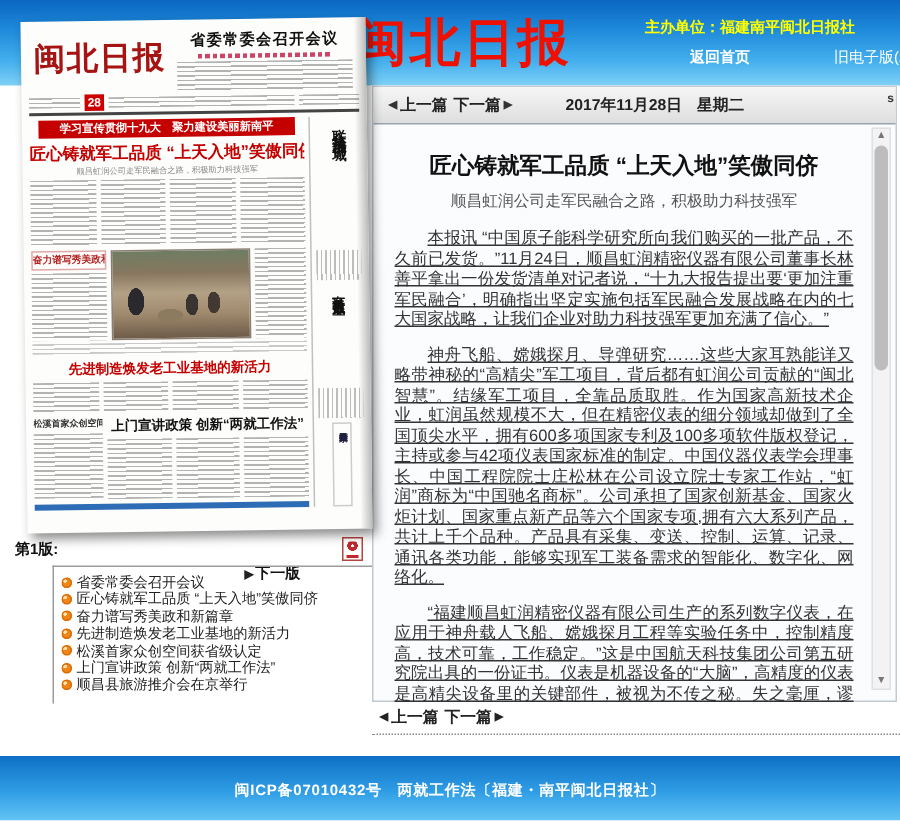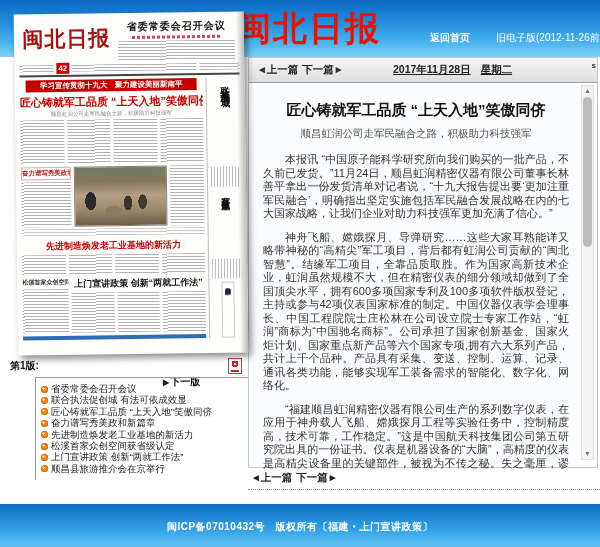--- a/index.html
+++ b/index.html
@@ -6,21 +6,21 @@
   body{width:600px;height:547px;position:relative;overflow:hidden;background:#fff;
        font-family:"Liberation Sans",sans-serif;}
 
   
   .header{position:absolute;left:0;top:0;width:600px;height:57px;
     background:linear-gradient(180deg,#0b67c2 0%,#1e8ada 35%,#45b0ee 72%,#7fd0f6 100%);}
   .site-title{position:absolute;left:237px;top:6px;width:170px;font-size:34px;font-weight:bold;
     color:#ee1100;letter-spacing:2px;white-space:nowrap;}
   .sponsor{position:absolute;left:430px;top:11px;font-size:10px;font-weight:bold;color:#ffff00;white-space:nowrap;}
   .hlinks{position:absolute;left:430px;top:31px;font-size:10px;color:#fff;white-space:nowrap;}
-  .hlinks a{color:#fff;text-decoration:none;cursor:pointer;}
+  .hlinks a{color:#fff;text-decoration:none;cursor:pointer;margin-left:30px;}
   .hlinks .home{color:#ffffff;font-weight:bold;margin-right:26px;}
 
   
   .thumb{position:absolute;left:16px;top:13px;width:230px;height:341px;background:#fdfdfb;
     transform:rotate(-0.8deg);box-shadow:3px 4px 7px rgba(0,0,0,.45);
     padding:5px;box-sizing:border-box;overflow:hidden;z-index:2;cursor:pointer;}
   .thumb::after{content:"";position:absolute;top:0;right:0;bottom:0;width:8px;
     background:linear-gradient(90deg,rgba(0,0,0,0) 0%,rgba(0,0,0,.18) 70%,rgba(120,120,120,.5) 100%);}
   .tl{background:repeating-linear-gradient(180deg,#b3b3b3 0 1px,transparent 1px 3px);}
   .tl-light{background:repeating-linear-gradient(180deg,#c9c9c9 0 1px,transparent 1px 3px);}
@@ -87,31 +87,31 @@
     box-shadow:inset 0 0 0 1px #d96d08;}
 
   
   .panel{position:absolute;left:248px;top:57px;width:350px;height:411px;box-sizing:border-box;
     border:1px solid #c0cad2;background:#fbfcfe;}
   .toolbar{height:24px;background:linear-gradient(180deg,#f6f6f6,#dedede);border-bottom:1px solid #9aa4ae;
     position:relative;font-size:10.5px;font-weight:bold;color:#222;}
   .tb-nav{position:absolute;left:10px;top:5px;white-space:nowrap;}
   .tb-nav .tri{font-size:7.5px;vertical-align:1px;color:#333;}
   .tb-nav a{color:#222;text-decoration:none;cursor:pointer;margin:0 2px;}
-  .tb-date{position:absolute;left:144px;top:5px;white-space:nowrap;text-decoration:underline;}
+  .tb-date{position:absolute;left:128px;top:5px;white-space:nowrap;}
   .tb-date span{margin-right:10px;}
   .tb-zoom{position:absolute;right:14px;top:5px;white-space:nowrap;}
   .tb-zoom a{color:#222;text-decoration:none;cursor:pointer;}
   .tb-zoom .zic{font-size:11px;font-weight:normal;color:#444;margin:0 6px 0 1px;}
   .tb-corner{position:absolute;right:1px;top:3px;font-size:8px;font-weight:bold;color:#333;}
   .content{position:relative;height:386px;overflow:hidden;padding:10px 28px 0 14px;box-sizing:border-box;}
   .a-title{font-size:15px;font-weight:bold;color:#111;text-align:center;margin:8px 0 0;white-space:nowrap;}
   .a-sub{font-size:10.5px;color:#555;text-align:center;margin:7px 0 12px;}
   .paras{font-size:11px;line-height:13.5px;color:#333;text-align:justify;}
-  .paras p{margin:0 0 10px;text-indent:2em;}
+  .paras p{margin:0 0 10px;text-indent:2em;text-decoration:underline;}
 
   
   .sbar{position:absolute;right:3px;top:27px;width:13px;height:375px;background:#f3f3f3;border:1px solid #e0e0e0;box-sizing:border-box;}
   .sarrow{position:absolute;left:0;right:0;text-align:center;font-size:7px;color:#777;cursor:pointer;line-height:10px;}
   .sarrow.up{top:0;}
   .sarrow.down{bottom:0;}
   .sthumb{position:absolute;left:1px;right:1px;top:11px;height:150px;background:#bdbdbd;border-radius:5px;cursor:grab;}
 
   .pager{position:absolute;left:253px;top:471px;font-size:10.5px;font-weight:bold;color:#222;white-space:nowrap;}
   .pager .tri{font-size:7.5px;vertical-align:1px;}
@@ -122,37 +122,38 @@
   .footer{position:absolute;left:0;top:504px;width:600px;height:43px;
     background:linear-gradient(180deg,#0e6fc4 0%,#2f9de5 55%,#63c4f5 100%);}
   .footer-text{position:absolute;left:0;width:600px;top:16px;text-align:center;
     color:#fff;font-size:10px;font-weight:bold;letter-spacing:0.5px;}
 </style>
 </head>
 <body>
 
 <div class="header">
   <div class="site-title">闽北日报</div>
+  <div class="sponsor">主办单位：福建南平闽北日报社</div>
   <div class="hlinks">
     <a class="home">返回首页</a><a class="old">旧电子版(2012-11-26前)</a>
   </div>
 </div>
 
 <div class="thumb">
   <div class="mast-row">
     <div class="mast-left">闽北日报</div>
     <div class="mast-right">
       <div class="mr-title">省委常委会召开会议</div>
       <div class="mr-red"></div>
       <div class="mr-lines tl"></div>
     </div>
   </div>
   <div class="date-row">
     <div class="d-seg tl" style="width:34px;"></div>
-    <div class="d-box">42</div>
+    <div class="d-box">28</div>
     <div class="d-seg tl" style="flex:1;"></div>
     <div class="d-seg tl" style="width:40px;"></div>
   </div>
   <div class="main-area">
     <div class="m-left">
       <div class="banner">学习宣传贯彻十九大　聚力建设美丽新南平</div>
       <div class="h1r">匠心铸就军工品质 “上天入地”笑傲同侪</div>
       <div class="h1sub">顺昌虹润公司走军民融合之路，积极助力科技强军</div>
       <div class="cols" style="height:44px;">
         <div class="col tl"></div>
@@ -203,21 +204,20 @@
 </div>
 
 <div class="page-row">
   <span>第1版:</span>
   <span class="next-page"><span class="tri">▶</span><span>下一版</span></span>
   <span class="pdf"></span>
 </div>
 
 <ul class="article-list">
   <li><span class="bullet"></span><a>省委常委会召开会议</a></li>
-  <li><span class="bullet"></span><a>联合执法促创城 有法可依成效显</a></li>
   <li><span class="bullet"></span><a>匠心铸就军工品质 “上天入地”笑傲同侪</a></li>
   <li><span class="bullet"></span><a>奋力谱写秀美政和新篇章</a></li>
   <li><span class="bullet"></span><a>先进制造焕发老工业基地的新活力</a></li>
   <li><span class="bullet"></span><a>松溪首家众创空间获省级认定</a></li>
   <li><span class="bullet"></span><a>上门宣讲政策 创新“两就工作法”</a></li>
   <li><span class="bullet"></span><a>顺昌县旅游推介会在京举行</a></li>
 </ul>
 
 <div class="panel">
   <div class="toolbar">
@@ -239,14 +239,14 @@
     <span class="sarrow up">▲</span>
     <span class="sthumb"></span>
     <span class="sarrow down">▼</span>
   </div>
 </div>
 
 <div class="pager"><span class="tri">◀</span><a>上一篇</a><a>下一篇</a><span class="tri">▶</span></div>
 <div class="dotted"></div>
 
 <div class="footer">
-  <div class="footer-text">闽ICP备07010432号　版权所有〔福建・上门宣讲政策〕</div>
+  <div class="footer-text">闽ICP备07010432号　两就工作法〔福建・南平闽北日报社〕</div>
 </div>
 
 </body></html>

